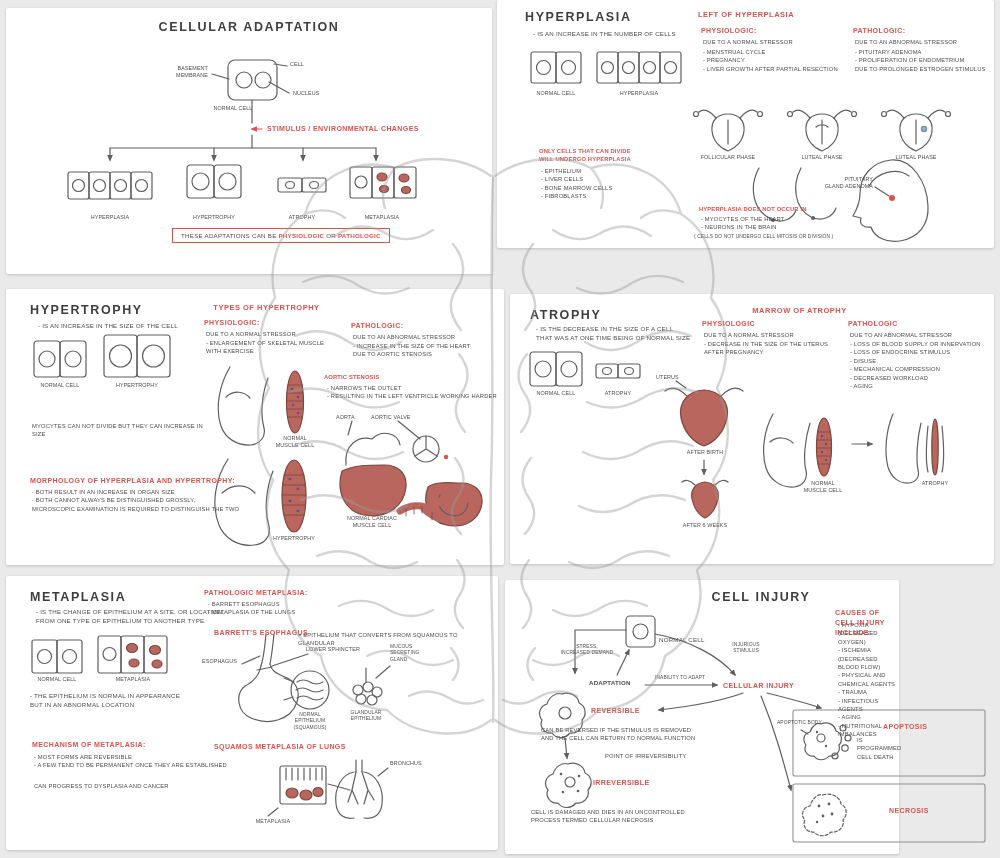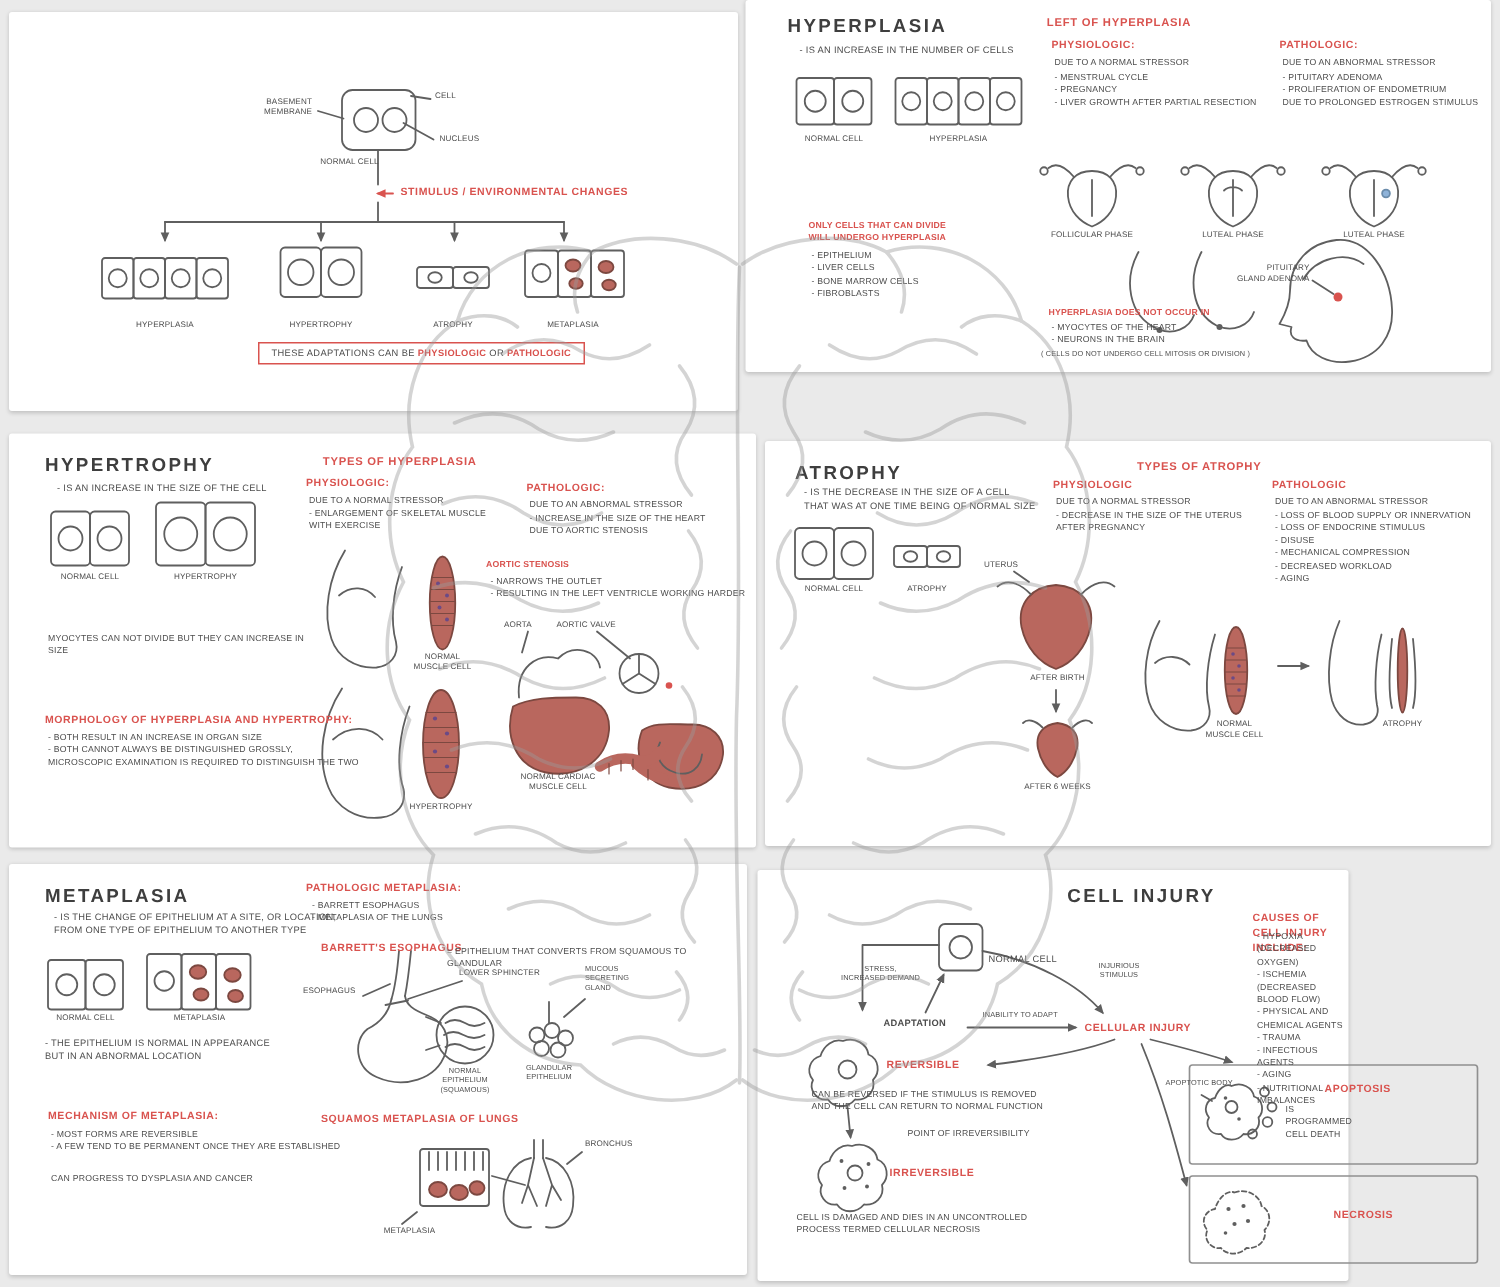--- a/index.html
+++ b/index.html
@@ -89,20 +89,21 @@
       <rect x="0" y="2" width="22" height="31" rx="2"></rect>
         <rect x="22" y="2" width="22" height="31" rx="2"></rect>
         <rect x="44" y="2" width="22" height="31" rx="2"></rect>
       <circle cx="11" cy="17" r="6"></circle>
       <ellipse class="fm" cx="32" cy="12" rx="5" ry="4"></ellipse>
         <ellipse class="fm" cx="34" cy="24" rx="4.5" ry="3.5"></ellipse>
       <ellipse class="fm" cx="54" cy="13" rx="5" ry="4"></ellipse>
         <ellipse class="fm" cx="56" cy="25" rx="4.5" ry="3.5"></ellipse>
     </g>
   </svg>
+  <div class="t title ctr" style="left:0;top:10px;width:100%">CELLULAR ADAPTATION</div>
   <div class="t sm rt" style="left:148px;top:57px;width:54px">BASEMENT
 MEMBRANE</div>
   <div class="t sm" style="left:284px;top:53px">CELL</div>
   <div class="t sm" style="left:287px;top:82px">NUCLEUS</div>
   <div class="t sm ctr" style="left:198px;top:97px;width:58px">NORMAL CELL</div>
   <div class="t h red" style="left:261px;top:116px">STIMULUS / ENVIRONMENTAL CHANGES</div>
   <div class="t sm ctr" style="left:60px;top:206px;width:88px">HYPERPLASIA</div>
   <div class="t sm ctr" style="left:168px;top:206px;width:80px">HYPERTROPHY</div>
   <div class="t sm ctr" style="left:266px;top:206px;width:60px">ATROPHY</div>
   <div class="t sm ctr" style="left:338px;top:206px;width:76px">METAPLASIA</div>
@@ -249,21 +250,21 @@
       <path class="st" d="M74,84 v7 M82,82 v7 M90,81 v7 M100,88 v7"></path>
     </g>
     <line x1="346" y1="132" x2="342" y2="146"></line>
     <line x1="392" y1="132" x2="414" y2="150"></line>
   </svg>
   <div class="t title" style="left:24px;top:12px">HYPERTROPHY</div>
   <div class="t" style="left:32px;top:33px">- IS AN INCREASE IN THE SIZE OF THE CELL</div>
   <div class="t sm ctr" style="left:26px;top:93px;width:56px">NORMAL CELL</div>
   <div class="t sm ctr" style="left:96px;top:93px;width:70px">HYPERTROPHY</div>
   <div class="t s6" style="left:26px;top:133px;width:180px">MYOCYTES CAN NOT DIVIDE BUT THEY CAN INCREASE IN SIZE</div>
-  <div class="t h2 red ctr" style="left:188px;top:14px;width:145px">TYPES OF HYPERPLASIA</div>
+  <div class="t h2 red ctr" style="left:188px;top:14px;width:145px">TYPES OF HYPERTROPHY</div>
   <div class="t h red" style="left:198px;top:29px">PHYSIOLOGIC:</div>
   <div class="t s6" style="left:200px;top:41px">DUE TO A NORMAL STRESSOR</div>
   <div class="t s6" style="left:200px;top:50px">- ENLARGEMENT OF SKELETAL MUSCLE
   WITH EXERCISE</div>
   <div class="t h red" style="left:345px;top:32px">PATHOLOGIC:</div>
   <div class="t s6" style="left:347px;top:44px">DUE TO AN ABNORMAL STRESSOR</div>
   <div class="t s6" style="left:347px;top:53px">- INCREASE IN THE SIZE OF THE HEART
   DUE TO AORTIC STENOSIS</div>
   <div class="t s6 b red" style="left:318px;top:84px">AORTIC STENOSIS</div>
   <div class="t s6" style="left:321px;top:95px">- NARROWS THE OUTLET
@@ -334,21 +335,21 @@
   THAT WAS AT ONE TIME BEING OF NORMAL SIZE</div>
   <div class="t sm ctr" style="left:16px;top:96px;width:60px">NORMAL CELL</div>
   <div class="t sm ctr" style="left:84px;top:96px;width:48px">ATROPHY</div>
   <div class="t sm" style="left:146px;top:80px">UTERUS</div>
   <div class="t sm ctr" style="left:166px;top:155px;width:58px">AFTER BIRTH</div>
   <div class="t sm ctr" style="left:160px;top:228px;width:70px">AFTER 6 WEEKS</div>
   <div class="t h red" style="left:192px;top:25px">PHYSIOLOGIC</div>
   <div class="t s6" style="left:194px;top:37px">DUE TO A NORMAL STRESSOR</div>
   <div class="t s6" style="left:194px;top:46px">- DECREASE IN THE SIZE OF THE UTERUS
   AFTER PREGNANCY</div>
-  <div class="t h2 red ctr" style="left:222px;top:12px;width:135px">TYPES OF ATROPHY</div>
+  <div class="t h2 red ctr" style="left:222px;top:12px;width:135px">MARROW OF ATROPHY</div>
   <div class="t h red" style="left:338px;top:25px">PATHOLOGIC</div>
   <div class="t s6" style="left:340px;top:37px">DUE TO AN ABNORMAL STRESSOR</div>
   <div class="t s6" style="left:340px;top:46px">- LOSS OF BLOOD SUPPLY OR INNERVATION
 - LOSS OF ENDOCRINE STIMULUS
 - DISUSE
 - MECHANICAL COMPRESSION
 - DECREASED WORKLOAD
 - AGING</div>
   <div class="t sm ctr" style="left:284px;top:186px;width:58px">NORMAL
 MUSCLE CELL</div>

